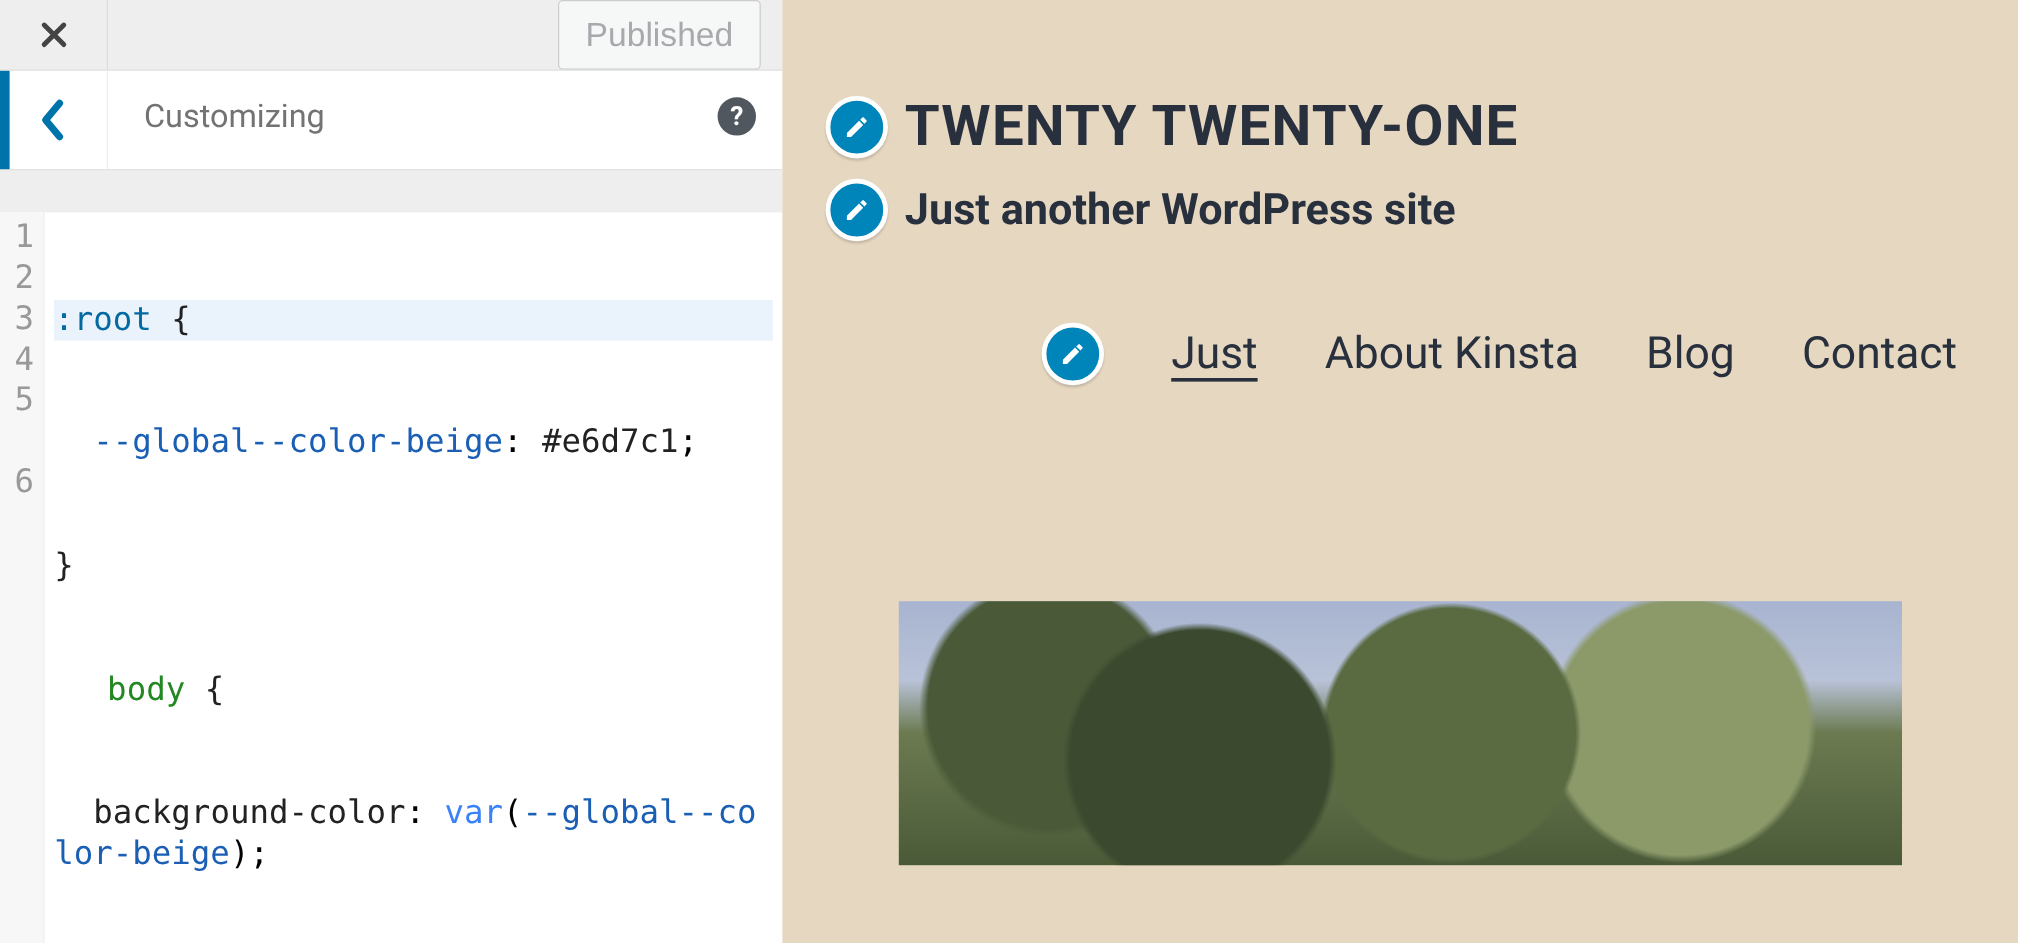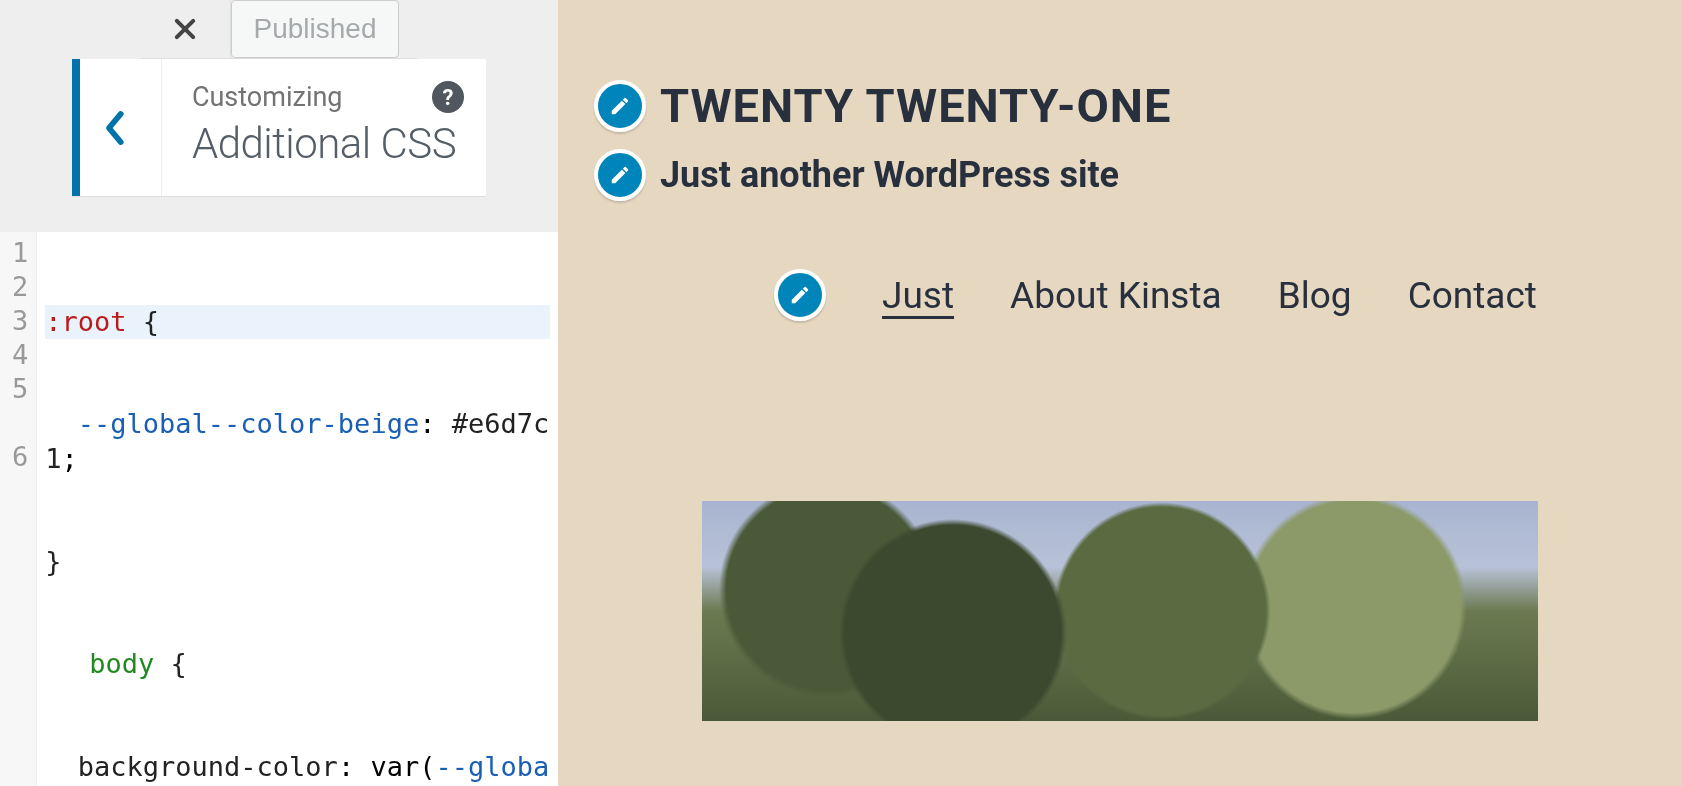--- a/index.html
+++ b/index.html
@@ -1,19 +1,19 @@
 <!DOCTYPE html>
 <html><head>
   <meta charset="utf-8">
   <style>
     * { margin: 0; padding: 0; box-sizing: border-box; }
     body { font-family: -apple-system, BlinkMacSystemFont, "Segoe UI", Roboto, sans-serif; height: 786px; width: 1682px; overflow: hidden; display: flex; }
     
     
-    .sidebar { width: 558px; background: #eeeeee; display: flex; flex-direction: column; flex-shrink: 0; align-items: center; }
+    .sidebar { width: 652px; background: #eeeeee; display: flex; flex-direction: column; flex-shrink: 0; }
     
     .top-bar { display: flex; height: 90px; background: #eee; border-bottom: 1px solid #ddd; }
     .close-btn { width: 90px; display: flex; align-items: center; justify-content: center; cursor: pointer; border-right: 1px solid #ddd; }
     .close-btn svg { width: 28px; height: 28px; }
     .top-bar-right { flex: 1; display: flex; align-items: center; justify-content: flex-end; padding-right: 18px; }
     .published-btn { background: #f6f7f7; border: 1px solid #ccc; color: #a7aaad; padding: 12px 22px; font-size: 28px; border-radius: 4px; cursor: default; }
     
     .panel-header { display: flex; background: #fff; border-bottom: 1px solid #ddd; position: relative; }
     .panel-header::before { content: ''; position: absolute; left: 0; top: 0; bottom: 0; width: 8px; background: #0073aa; }
     .back-btn { width: 90px; display: flex; align-items: center; justify-content: center; cursor: pointer; border-right: 1px solid #eee; position: relative; z-index: 1; }
@@ -22,27 +22,27 @@
     .panel-subtitle { font-size: 27px; color: #737373; font-weight: 400; }
     .panel-title { font-size: 42px; color: #555d66; font-weight: 300; margin-top: 6px; letter-spacing: -0.5px; }
     .help-btn { position: absolute; right: 22px; top: 22px; width: 32px; height: 32px; border-radius: 50%; background: #50575e; color: #fff; display: flex; align-items: center; justify-content: center; font-size: 22px; font-weight: bold; cursor: pointer; }
     
     .css-editor { background: #fff; flex: 1; margin-top: 35px; display: flex; font-family: Menlo, Monaco, Consolas, monospace; font-size: 27px; line-height: 1.27; }
     .gutter { background: #f7f7f7; color: #999; text-align: right; padding: 4px 8px 4px 12px; user-select: none; border-right: 1px solid #eee; }
     .gutter div { height: 34px; }
     .code-area { flex: 1; padding: 4px 8px; white-space: pre-wrap; word-break: break-all; }
     .code-line { min-height: 34px; }
     .code-line.active { background: #eaf3fb; }
-    .tok-pseudo { color: #b91c1c; }
+    .tok-pseudo { color: #0369a1; }
     .tok-brace { color: #222; }
     .tok-var { color: #1a5fb4; }
     .tok-prop { color: #222; }
     .tok-hex { color: #222; }
     .tok-sel { color: #228822; margin-left: 44px; }
-    .tok-kw { color: #000000; }
+    .tok-kw { color: #3b82f6; }
     
     
     .preview { flex: 1; background: #e6d7c1; padding: 78px 0 0 0; position: relative; overflow: hidden; }
     .site-header { padding-left: 36px; }
     .edit-wrap { display: flex; align-items: center; gap: 14px; margin-bottom: 16px; }
     .edit-shortcut { width: 52px; height: 52px; border-radius: 50%; background: #0085ba; border: 4px solid #fff; display: flex; align-items: center; justify-content: center; cursor: pointer; flex-shrink: 0; box-shadow: 0 2px 2px rgba(0,0,0,0.15); }
     .edit-shortcut svg { width: 22px; height: 22px; }
     .site-title { font-size: 47px; font-weight: 700; color: #28303d; letter-spacing: 1px; }
     .site-tagline { font-size: 36px; font-weight: 700; color: #28303d; }
     
@@ -76,21 +76,20 @@
   </div>
 
   <div class="panel-header">
     <div class="back-btn">
       <svg viewBox="0 0 24 36" fill="none" stroke="#0073aa" stroke-width="5" stroke-linecap="round" stroke-linejoin="round">
           <polyline points="16,6 6,18 16,30"></polyline>
         </svg>
     </div>
     <div class="panel-title-wrap">
       <div class="panel-subtitle">Customizing</div>
-      <div class="panel-title">Additional CSS</div>
       <div class="help-btn">?</div>
     </div>
   </div>
 
   <div class="css-editor">
     <div class="gutter">
       <div>1</div>
       <div>2</div>
       <div>3</div>
       <div>4</div>

